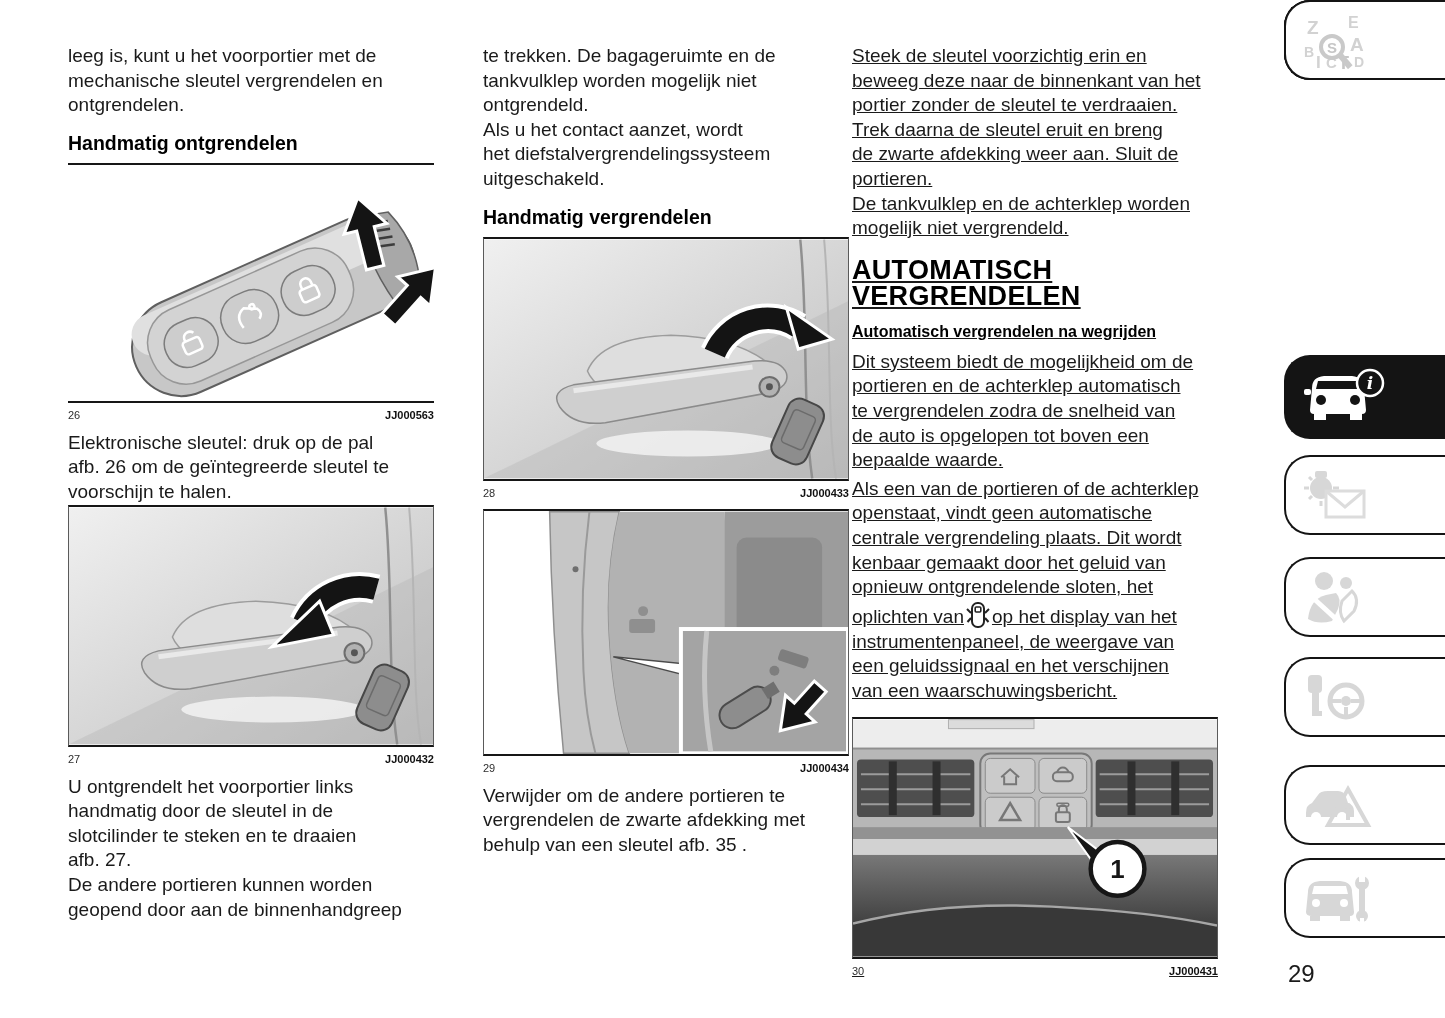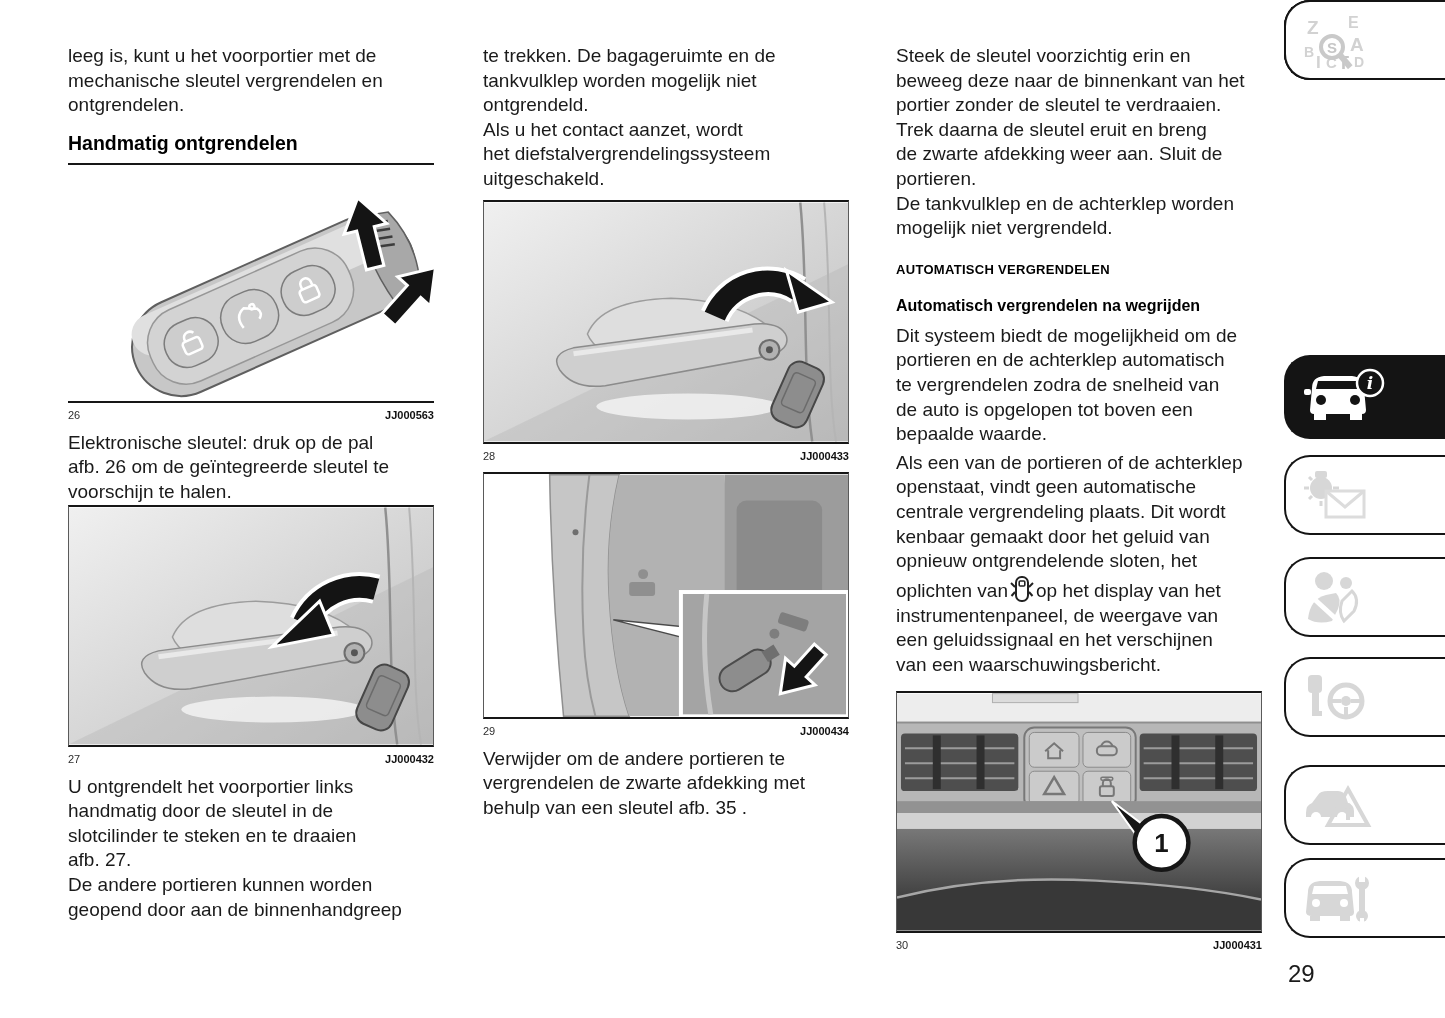--- a/index.html
+++ b/index.html
@@ -1,22 +1,22 @@
 <!DOCTYPE html>
 <html><head>
 <meta charset="utf-8">
 <style>
   html,body{margin:0;padding:0;background:#fff;}
   .page{position:relative;width:1445px;height:1018px;background:#fff;overflow:hidden;
         font-family:"Liberation Sans",sans-serif;color:#1a1a1a;}
   .col{position:absolute;top:44px;width:392px;font-size:19px;line-height:24.6px;}
   .col p{margin:0;white-space:pre-line;}
-  #col1{left:68px;} #col2{left:483px;} #col3{left:896px;}
+  #col1{left:68px;} #col2{left:483px;} #col3{left:852px;text-decoration:underline;}
   h3.sec{font-size:19.5px;line-height:24px;margin:13px 0 0;font-weight:bold;color:#000;}
-  h2.chap{font-size:13px;line-height:26px;margin:16px 0 0;font-weight:900;letter-spacing:.3px;color:#000;}
+  h2.chap{font-size:27px;line-height:26px;margin:16px 0 0;font-weight:900;letter-spacing:.3px;color:#000;}
   h3.sub{font-size:16px;line-height:24px;margin:11px 0 0;font-weight:bold;color:#000;}
   .mt6{margin-top:6px!important;} .mt4{margin-top:4px!important;}
   .figure{width:366px;margin-top:8px;}
   .figure.gap{margin-top:0;} .figure.gap14{margin-top:14px;}
   .frame{display:block;border-top:2px solid #161616;border-bottom:2px solid #161616;}
   .frame.photo{border-left:1px solid #5a5a5a;border-right:1px solid #5a5a5a;}
   .frame svg{display:block;}
   .fig-caption{display:flex;justify-content:space-between;align-items:flex-start;
                margin:2px 0 6px;width:366px;}
   .fig-num{font-size:11px;color:#2e2e2e;line-height:20px;}
@@ -140,20 +140,21 @@
 geopend door aan de binnenhandgreep</p>
   </div>
 
   <div class="col" id="col2">
     <p>te trekken. De bagageruimte en de
 tankvulklep worden mogelijk niet
 ontgrendeld.</p>
     <p>Als u het contact aanzet, wordt
 het diefstalvergrendelingssysteem
 uitgeschakeld.</p>
+    <h3 class="sec">Handmatig vergrendelen</h3>
 
     <div class="figure">
       <span class="frame photo">
         <svg width="364" height="240" viewBox="0 0 366 240">
           <defs>
               <linearGradient id="g28" x1="0" y1="0" x2="1" y2="1">
             <stop offset="0" stop-color="#f0f0f0"></stop>
                 <stop offset="1" stop-color="#bdbdbd"></stop>
               </linearGradient>
             </defs>

